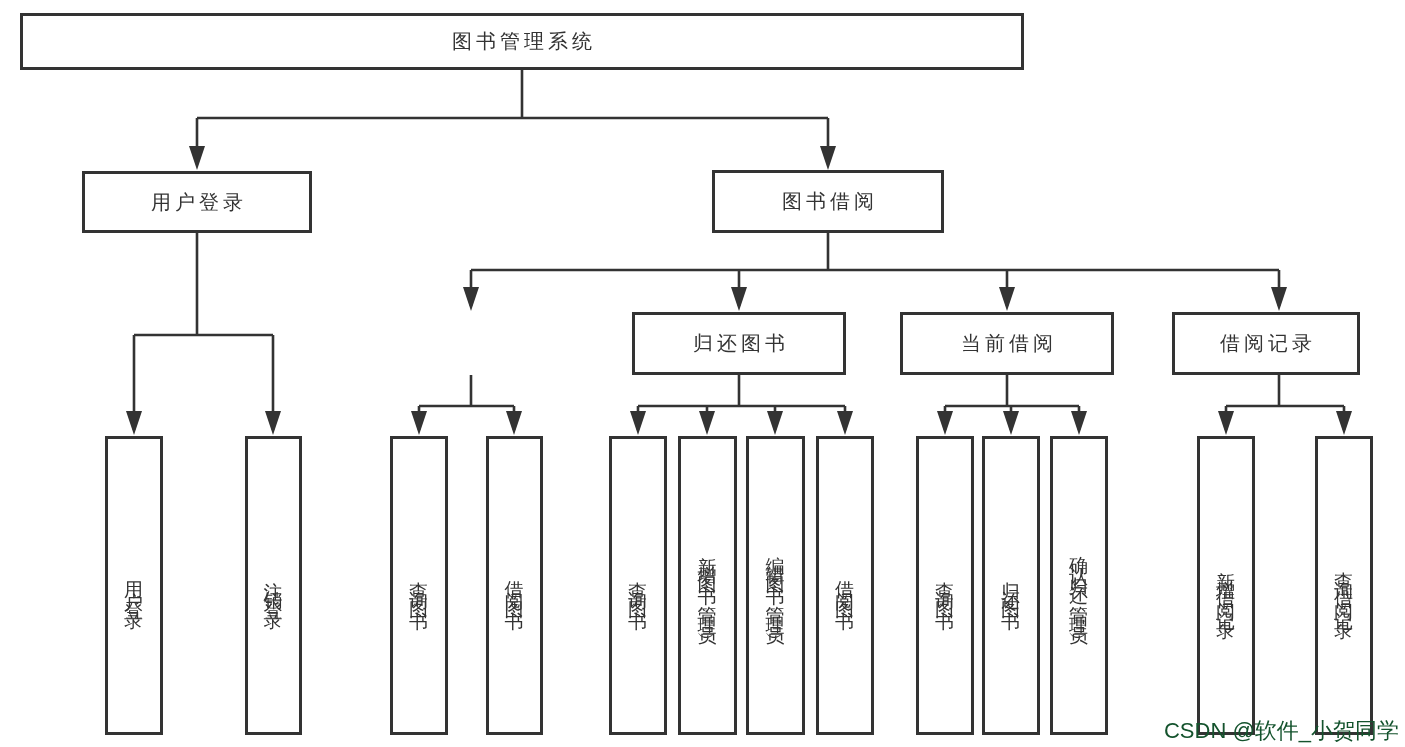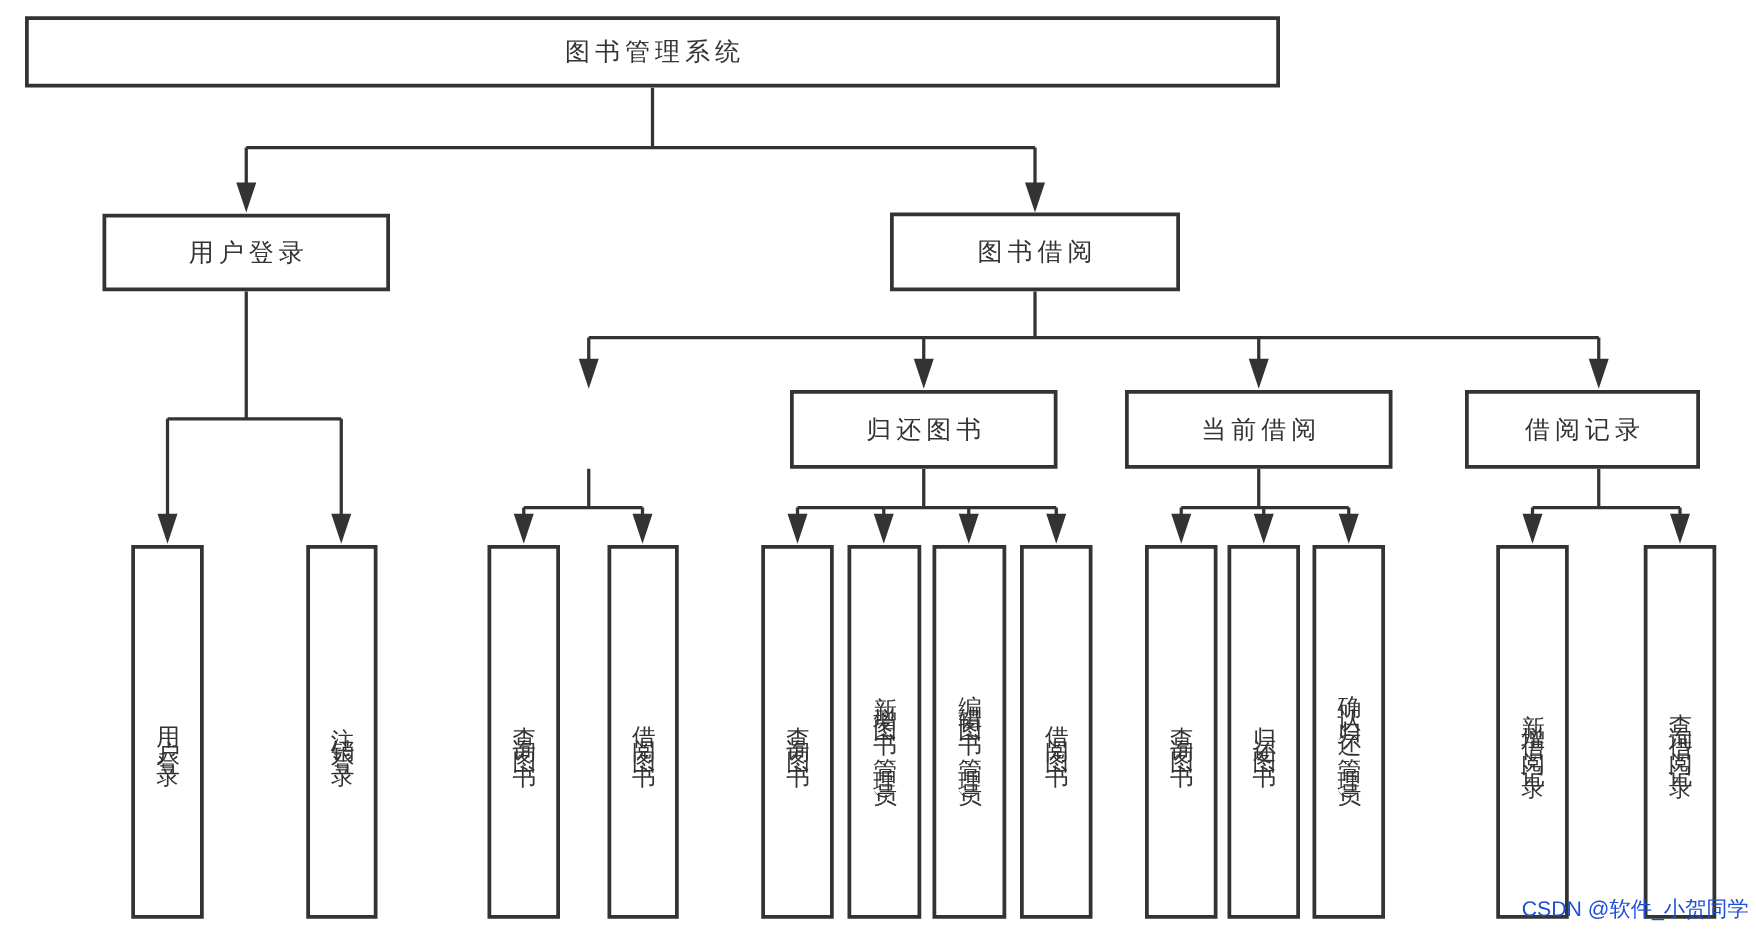--- a/index.html
+++ b/index.html
@@ -44,22 +44,22 @@
     font-size: 19px;
     letter-spacing: 10px;
     color: #333333;
     line-height: 1;
     white-space: nowrap;
   }
   #watermark {
     position: absolute;
     right: 6px;
     top: 716px;
-    font-size: 17px;
-    color: #1d4ed8;
+    font-size: 22px;
+    color: #14532d;
     z-index: 3;
     white-space: nowrap;
   }
 </style>
 </head>
 <body>
 
 <div id="canvas">
 
   <svg id="wires" width="1405" height="747" viewBox="0 0 1405 747">

